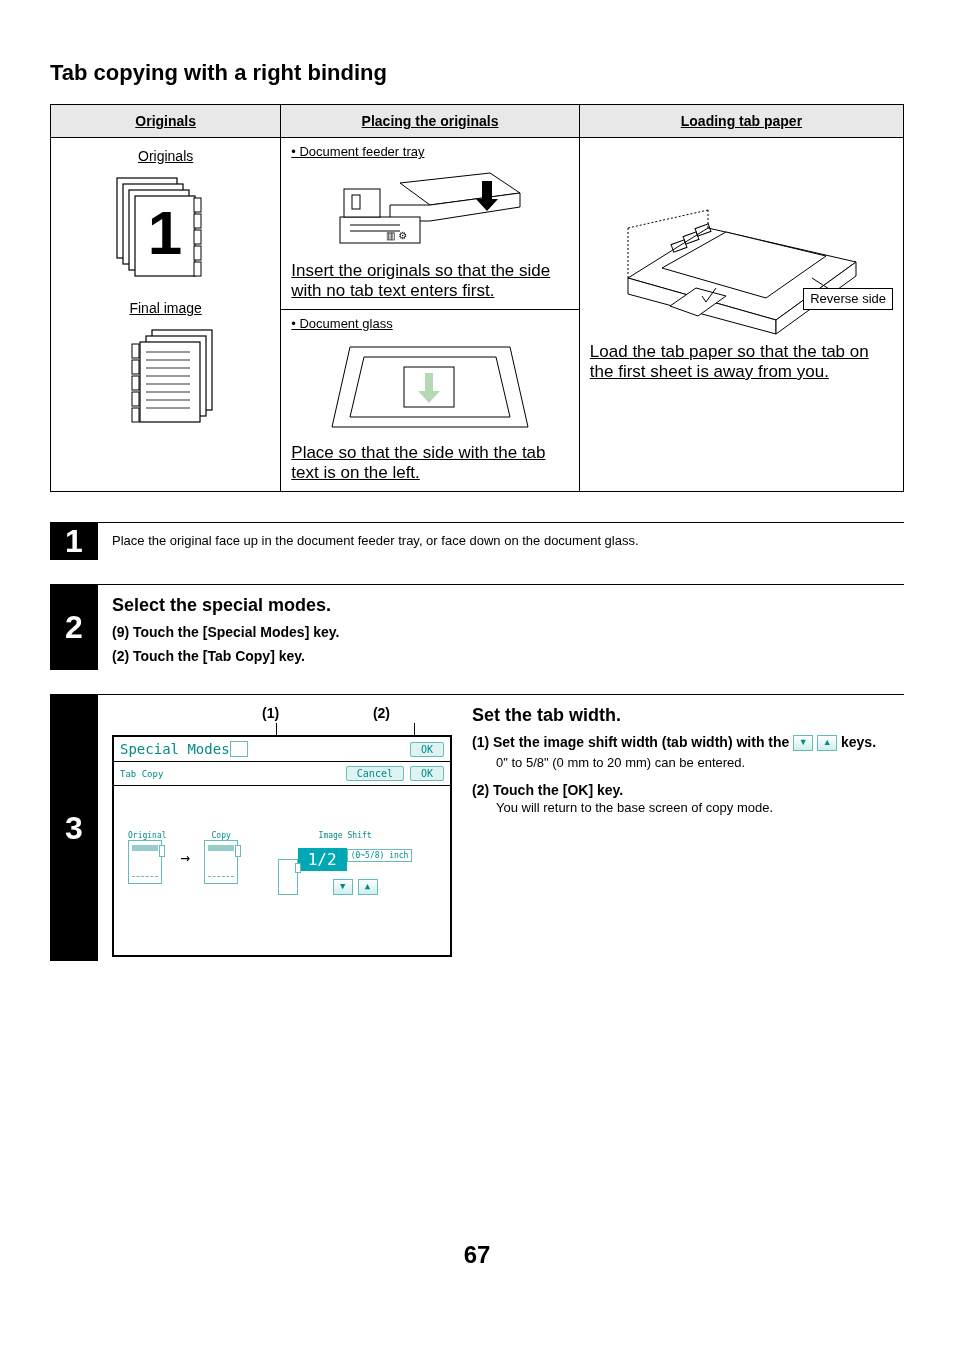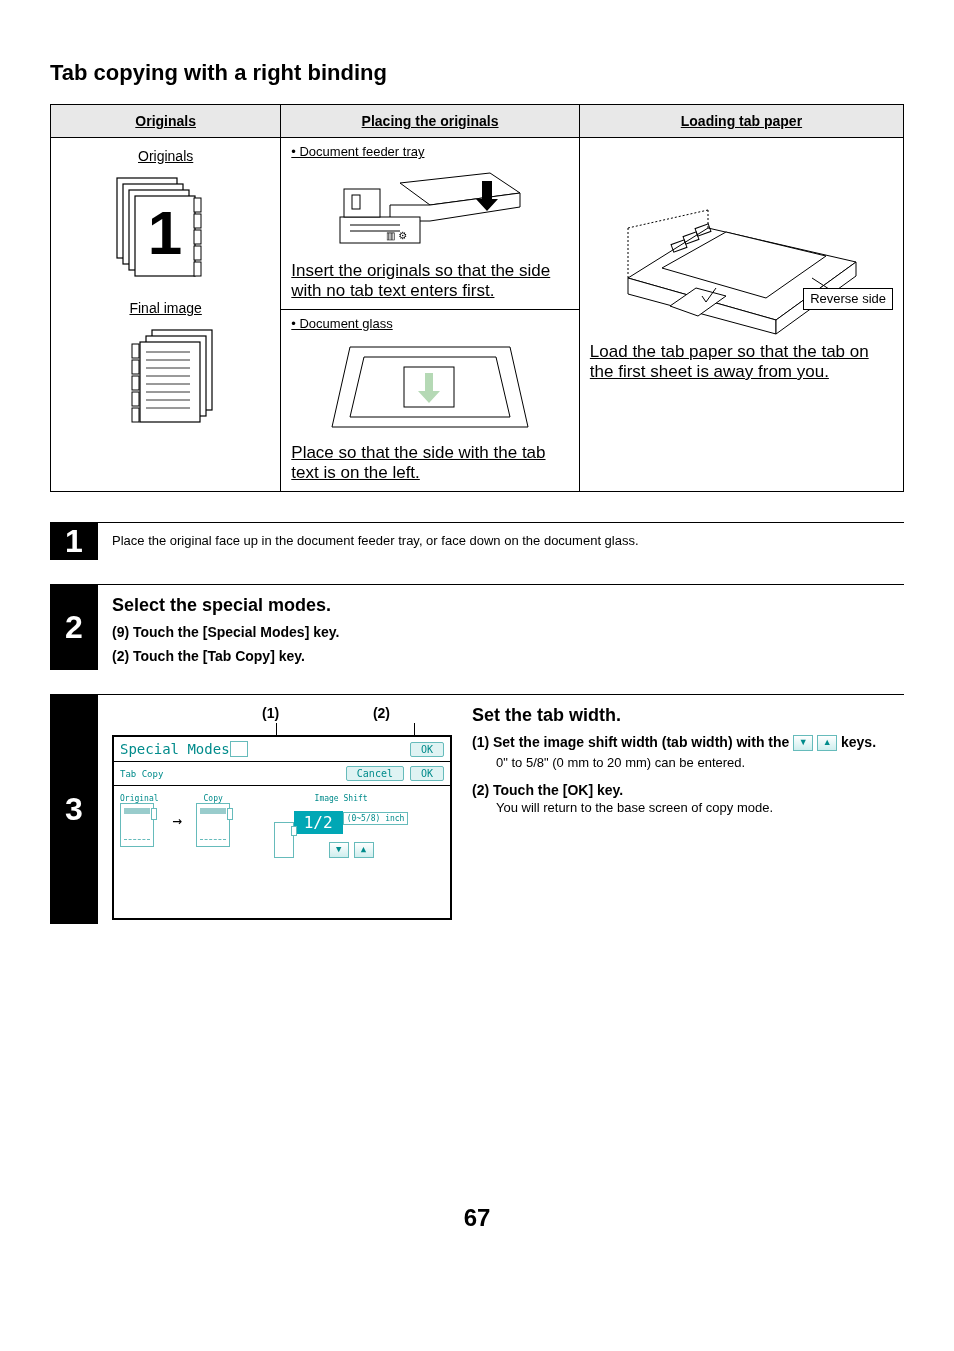--- a/index.html
+++ b/index.html
@@ -140,24 +140,25 @@
   }
   .panel-second {
     border-bottom: 1px solid #000;
     padding: 4px 6px;
     display:flex;
     justify-content:space-between;
     align-items:center;
   }
   .panel-main {
     display: flex;
-    padding: 8px 6px 14px 6px;
+    padding: 8px 6px 14px 14px;
     gap: 8px;
     align-items: flex-start;
     min-height: 110px;
+    margin-top: 37px;
   }
   .orig-copy {
     display:flex;
     gap: 14px;
     align-items: center;
     font-size: 8px;
     color:#008b8b;
     font-family: monospace;
   }
   .tiny-page {

